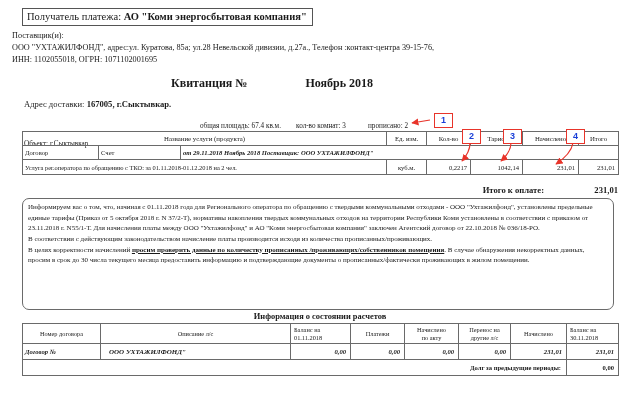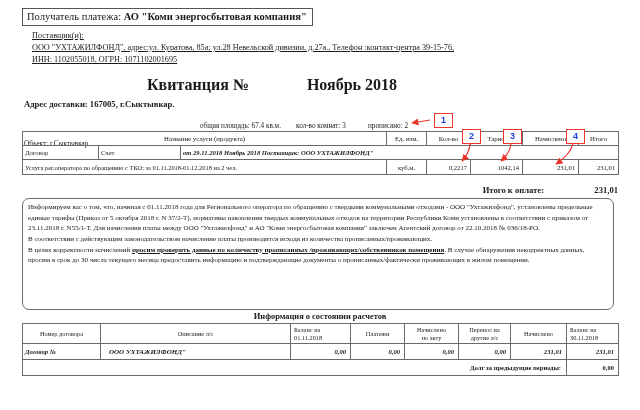--- a/index.html
+++ b/index.html
@@ -31,47 +31,46 @@
     padding: 1px 5px 2px 4px;
     font-size: 10.5px;
     white-space: nowrap;
     line-height: 1.25;
   }
   .recipient-box .lbl { font-weight: normal; }
   .recipient-box .val { font-weight: bold; }
 
   .supplier-wrap {
     position: absolute;
-    left: 32px;
+    left: 12px;
     top: 30px;
     font-size: 8.2px;
     line-height: 1.45;
     white-space: nowrap;
-    text-decoration: underline;
   }
   .supplier-wrap .s-title { font-size: 8.2px; }
 
   .kvit-line {
     position: absolute;
     left: 0;
     top: 76px;
     width: 544px;
     text-align: center;
-    font-size: 16px;
+    font-size: 12px;
     font-weight: bold;
   }
   .kvit-line .k-num { margin-right: 58px; }
 
   .delivery-line {
     position: absolute;
     left: 24px;
     top: 99px;
     font-size: 8.6px;
   }
-  .delivery-line .d-lbl { font-weight: bold; }
+  .delivery-line .d-lbl { font-weight: normal; }
   .delivery-line .d-val { font-weight: bold; }
 
   .object-line {
     position: absolute;
     left: 24px;
     top: 122px;
     width: 420px;
     font-size: 7.2px;
   }
   .object-line .ol-left { position: absolute; left: 0; top: 18px; }

